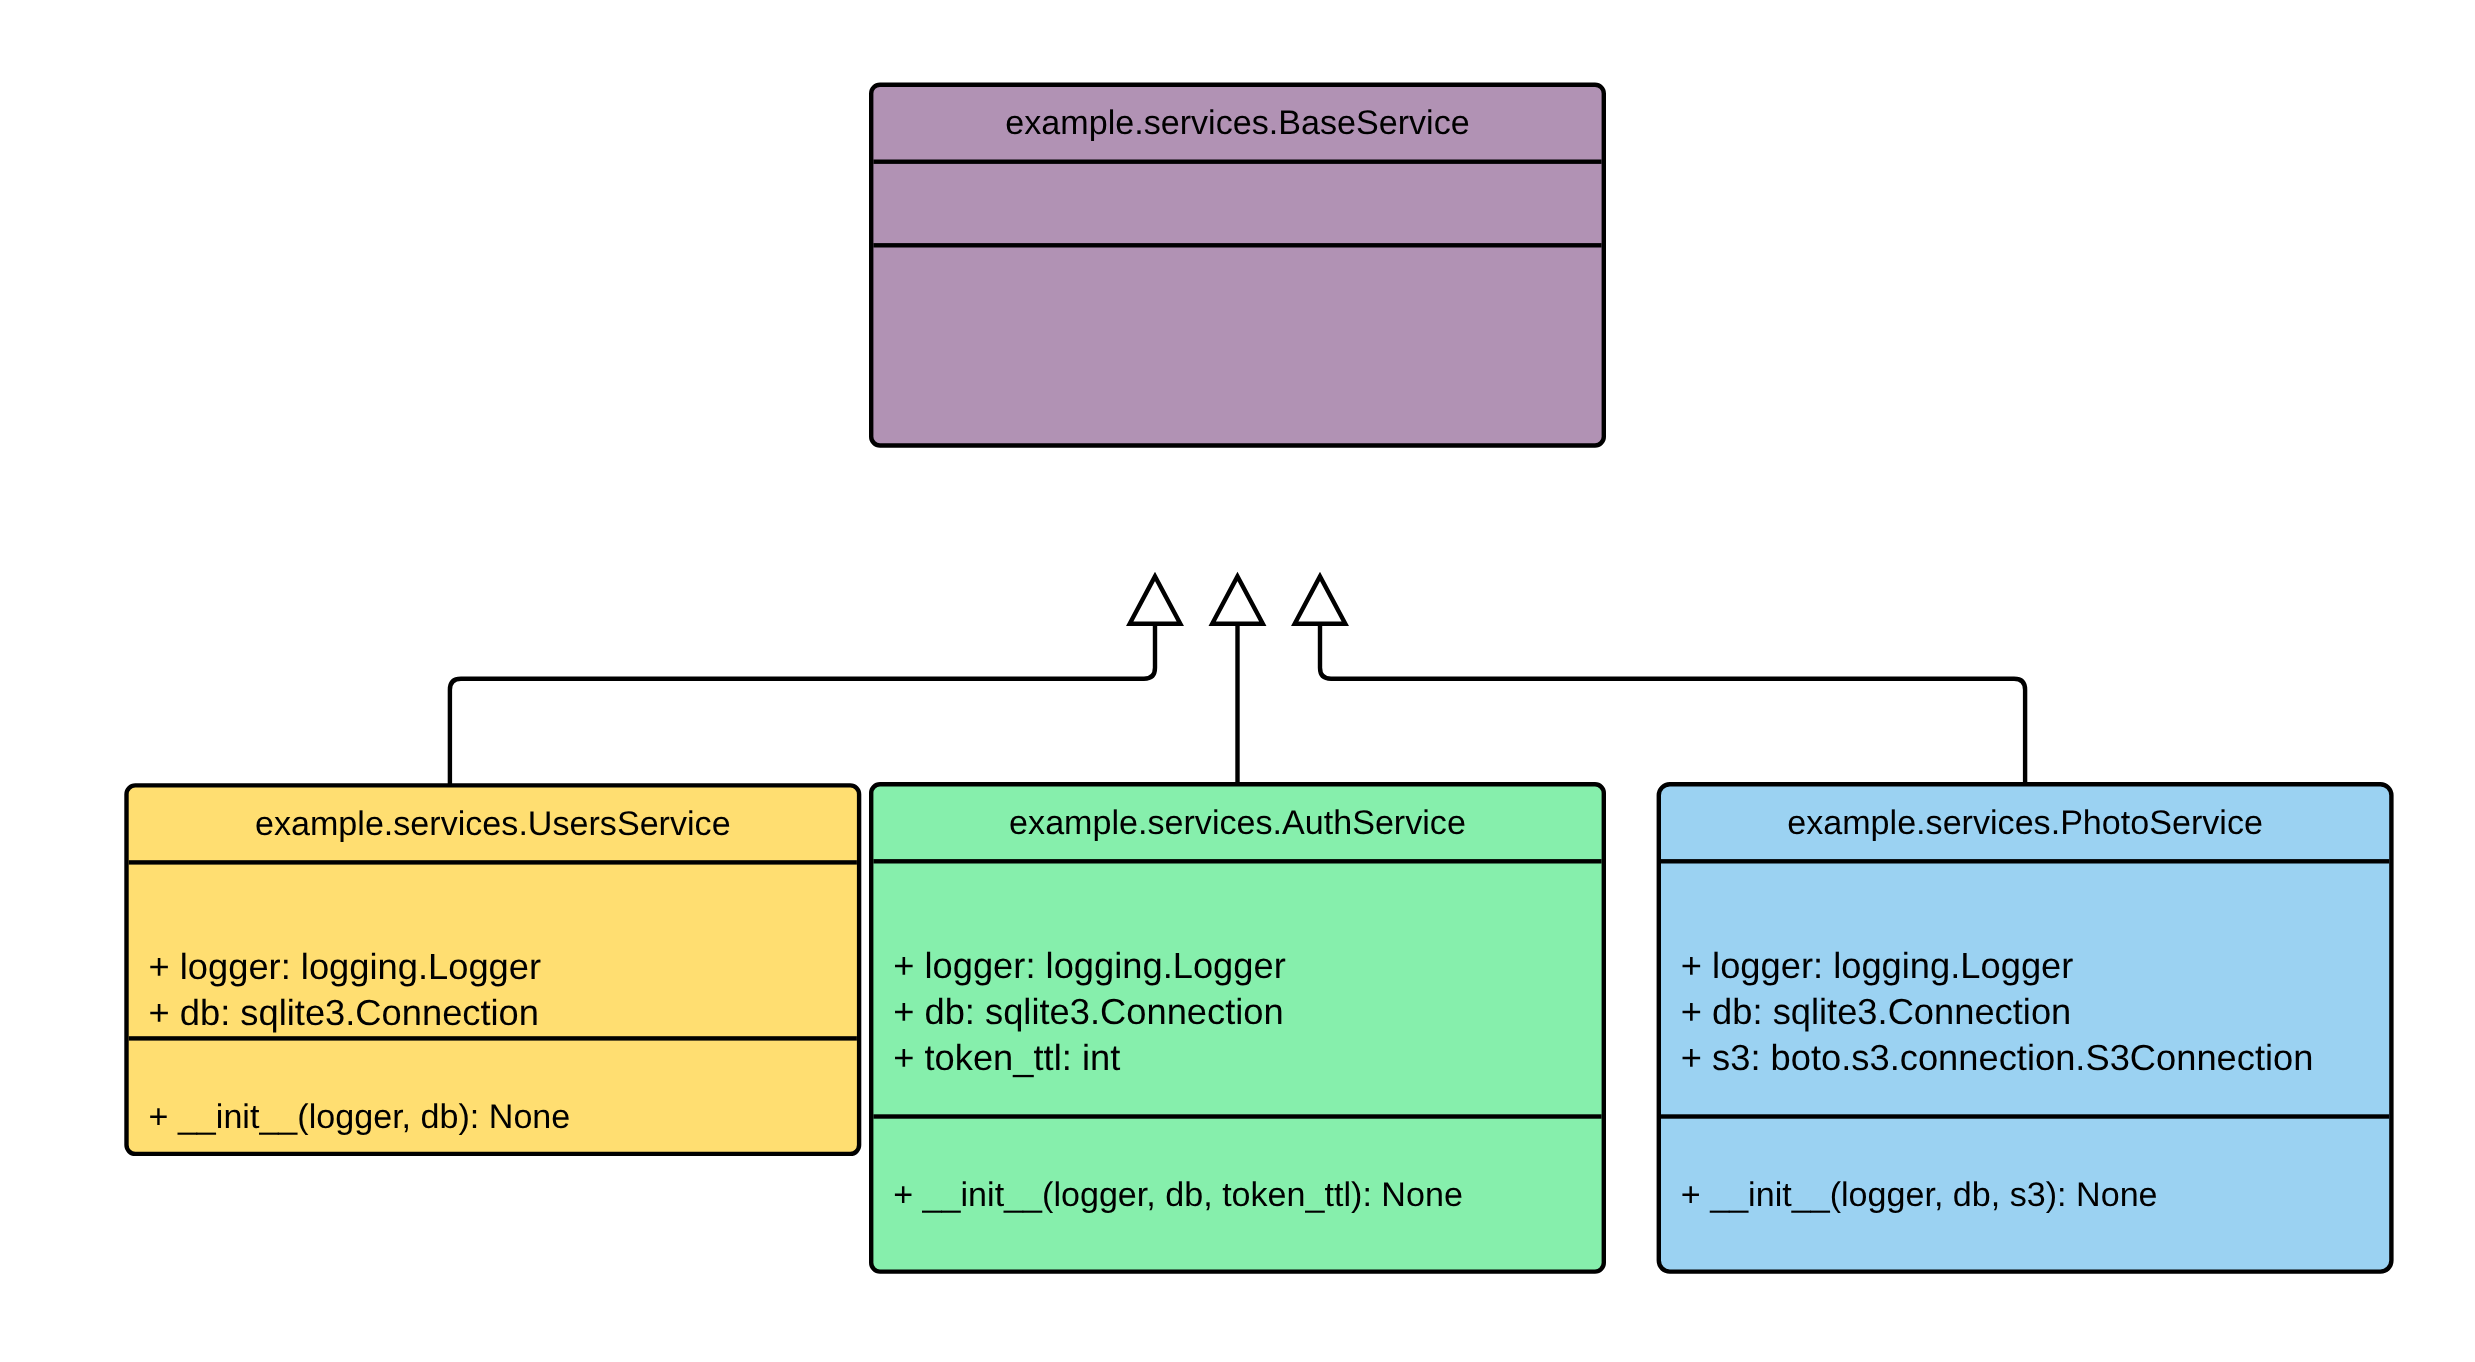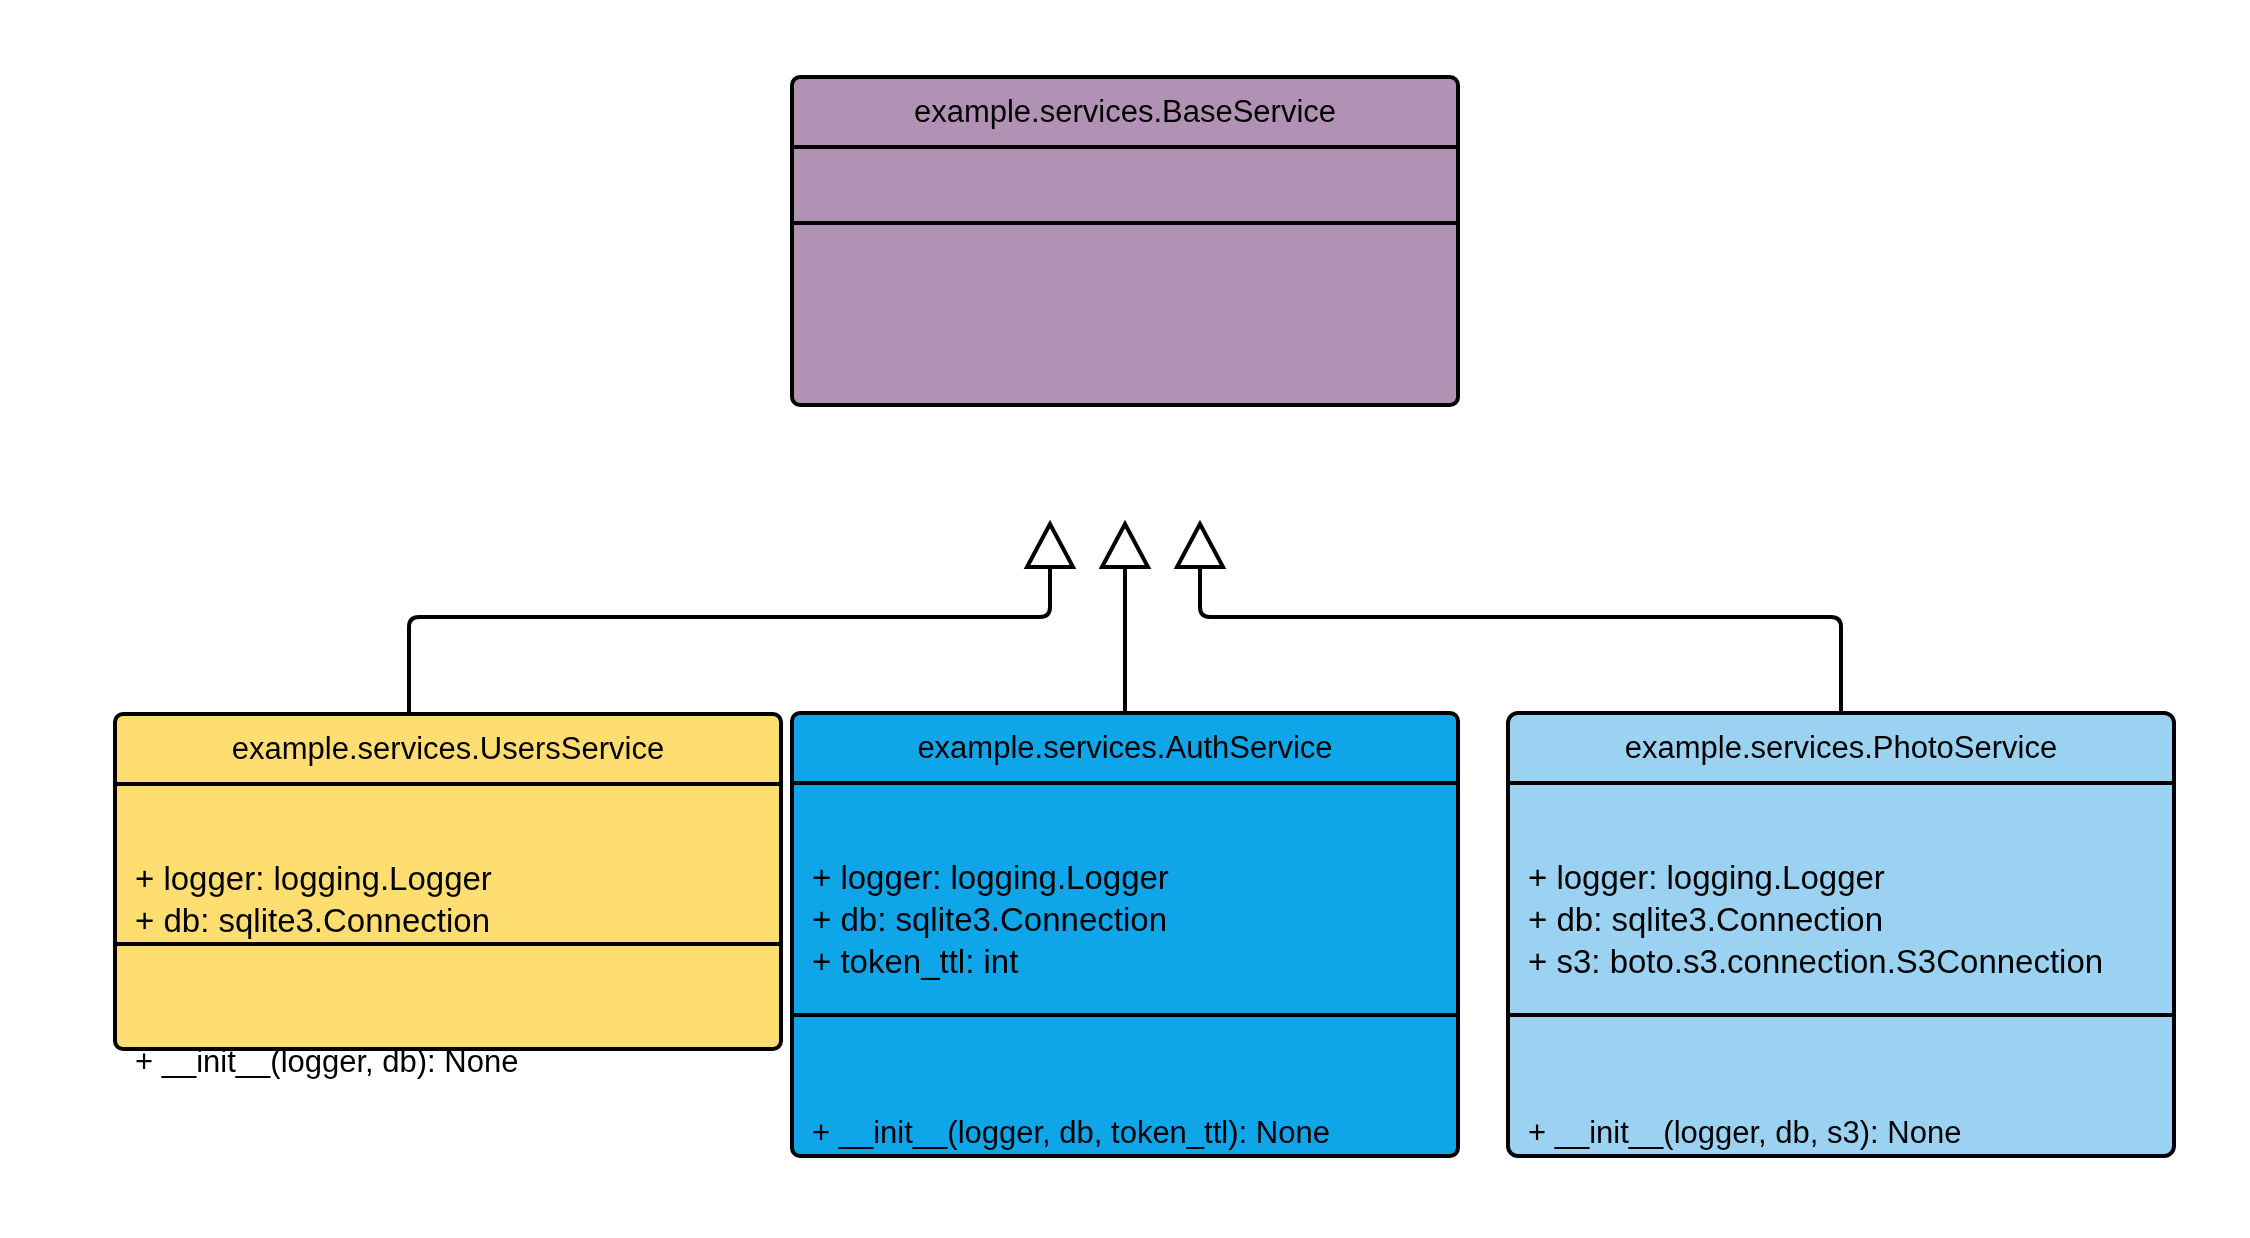--- a/index.html
+++ b/index.html
@@ -40,21 +40,21 @@
     padding: 72px 8px 0 18px;
     font-size: 33px;
     line-height: 42px;
   }
   .class-methods {
     flex: 0 0 auto;
     border-top: 4px solid #000000;
     box-sizing: border-box;
     display: flex;
     flex-direction: column;
-    justify-content: flex-end;
+    justify-content: center;
     padding-left: 18px;
     font-size: 31px;
     line-height: 42px;
   }
   .box-base    { left: 790px;  top: 75px;  width: 670px; height: 332px; }
   .box-base .class-methods  { height: 183px; }
   .box-users   { left: 74px;   top: 712px; width: 670px; height: 339px; margin-left: 39px; }
   .box-auth    { left: 790px;  top: 711px; width: 670px; height: 447px; }
   .box-photo   { left: 1506px; top: 711px; width: 670px; height: 447px; border-radius: 12px; }
   .box-users .class-methods,
@@ -92,21 +92,21 @@
     <div class="class-title">example.services.UsersService</div>
     <div class="class-attrs">
       <div class="member">+ logger: logging.Logger</div>
       <div class="member">+ db: sqlite3.Connection</div>
     </div>
     <div class="class-methods">
       <div class="member">+ __init__(logger, db): None</div>
     </div>
   </div>
 
-  <div class="class-box box-auth" style="background-color: #0ea5e9;">
+  <div class="class-box box-auth" style="background-color: #86efac;">
     <div class="class-title">example.services.AuthService</div>
     <div class="class-attrs">
       <div class="member">+ logger: logging.Logger</div>
       <div class="member">+ db: sqlite3.Connection</div>
       <div class="member">+ token_ttl: int</div>
     </div>
     <div class="class-methods">
       <div class="member">+ __init__(logger, db, token_ttl): None</div>
     </div>
   </div>

